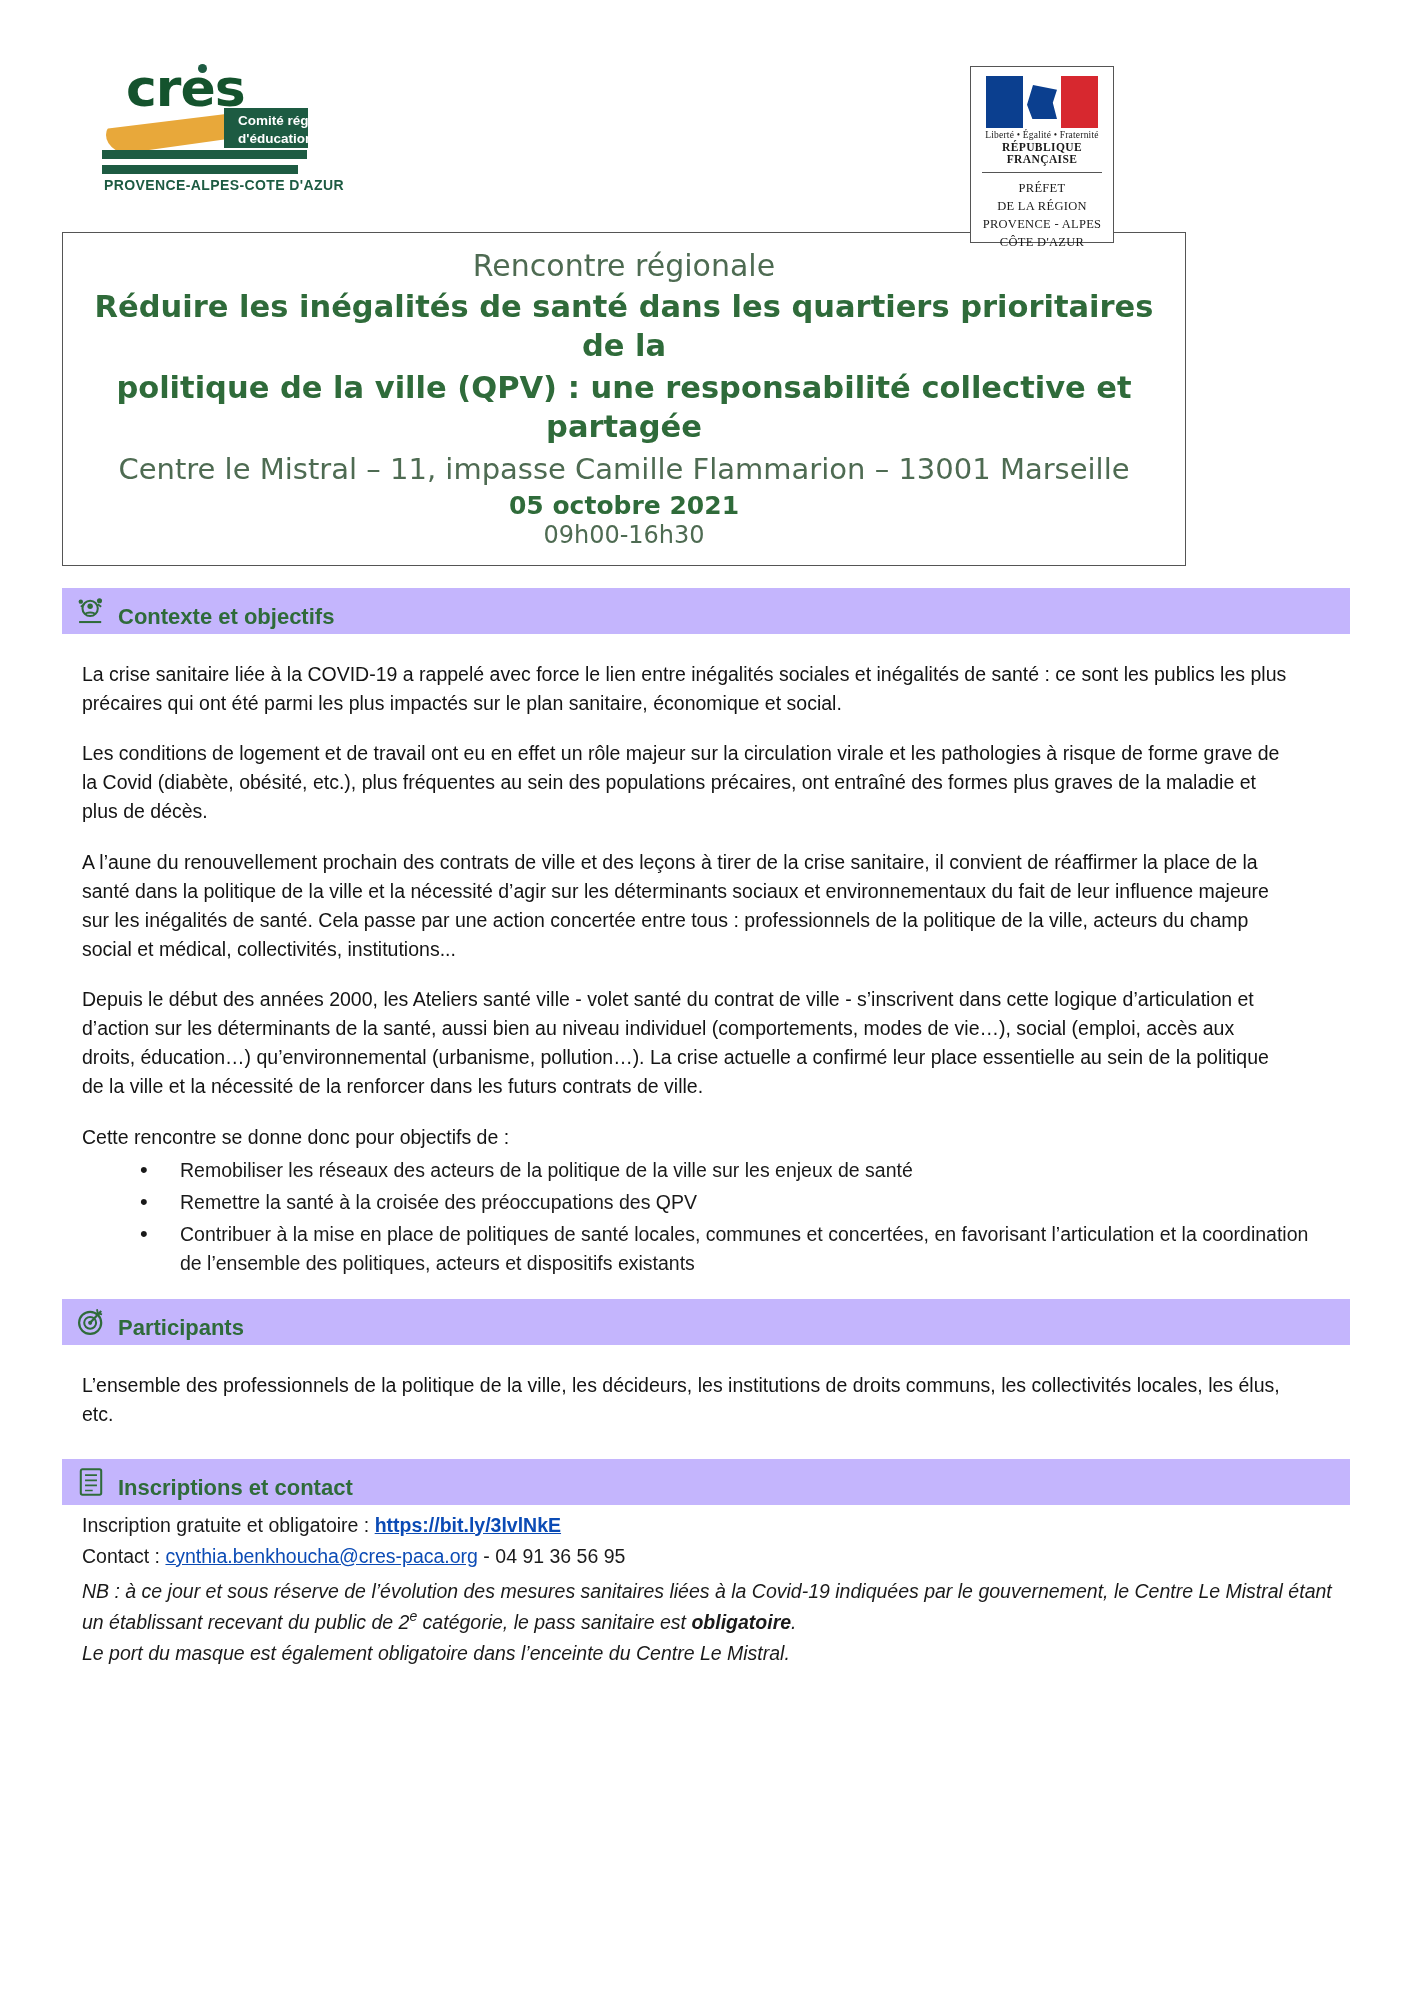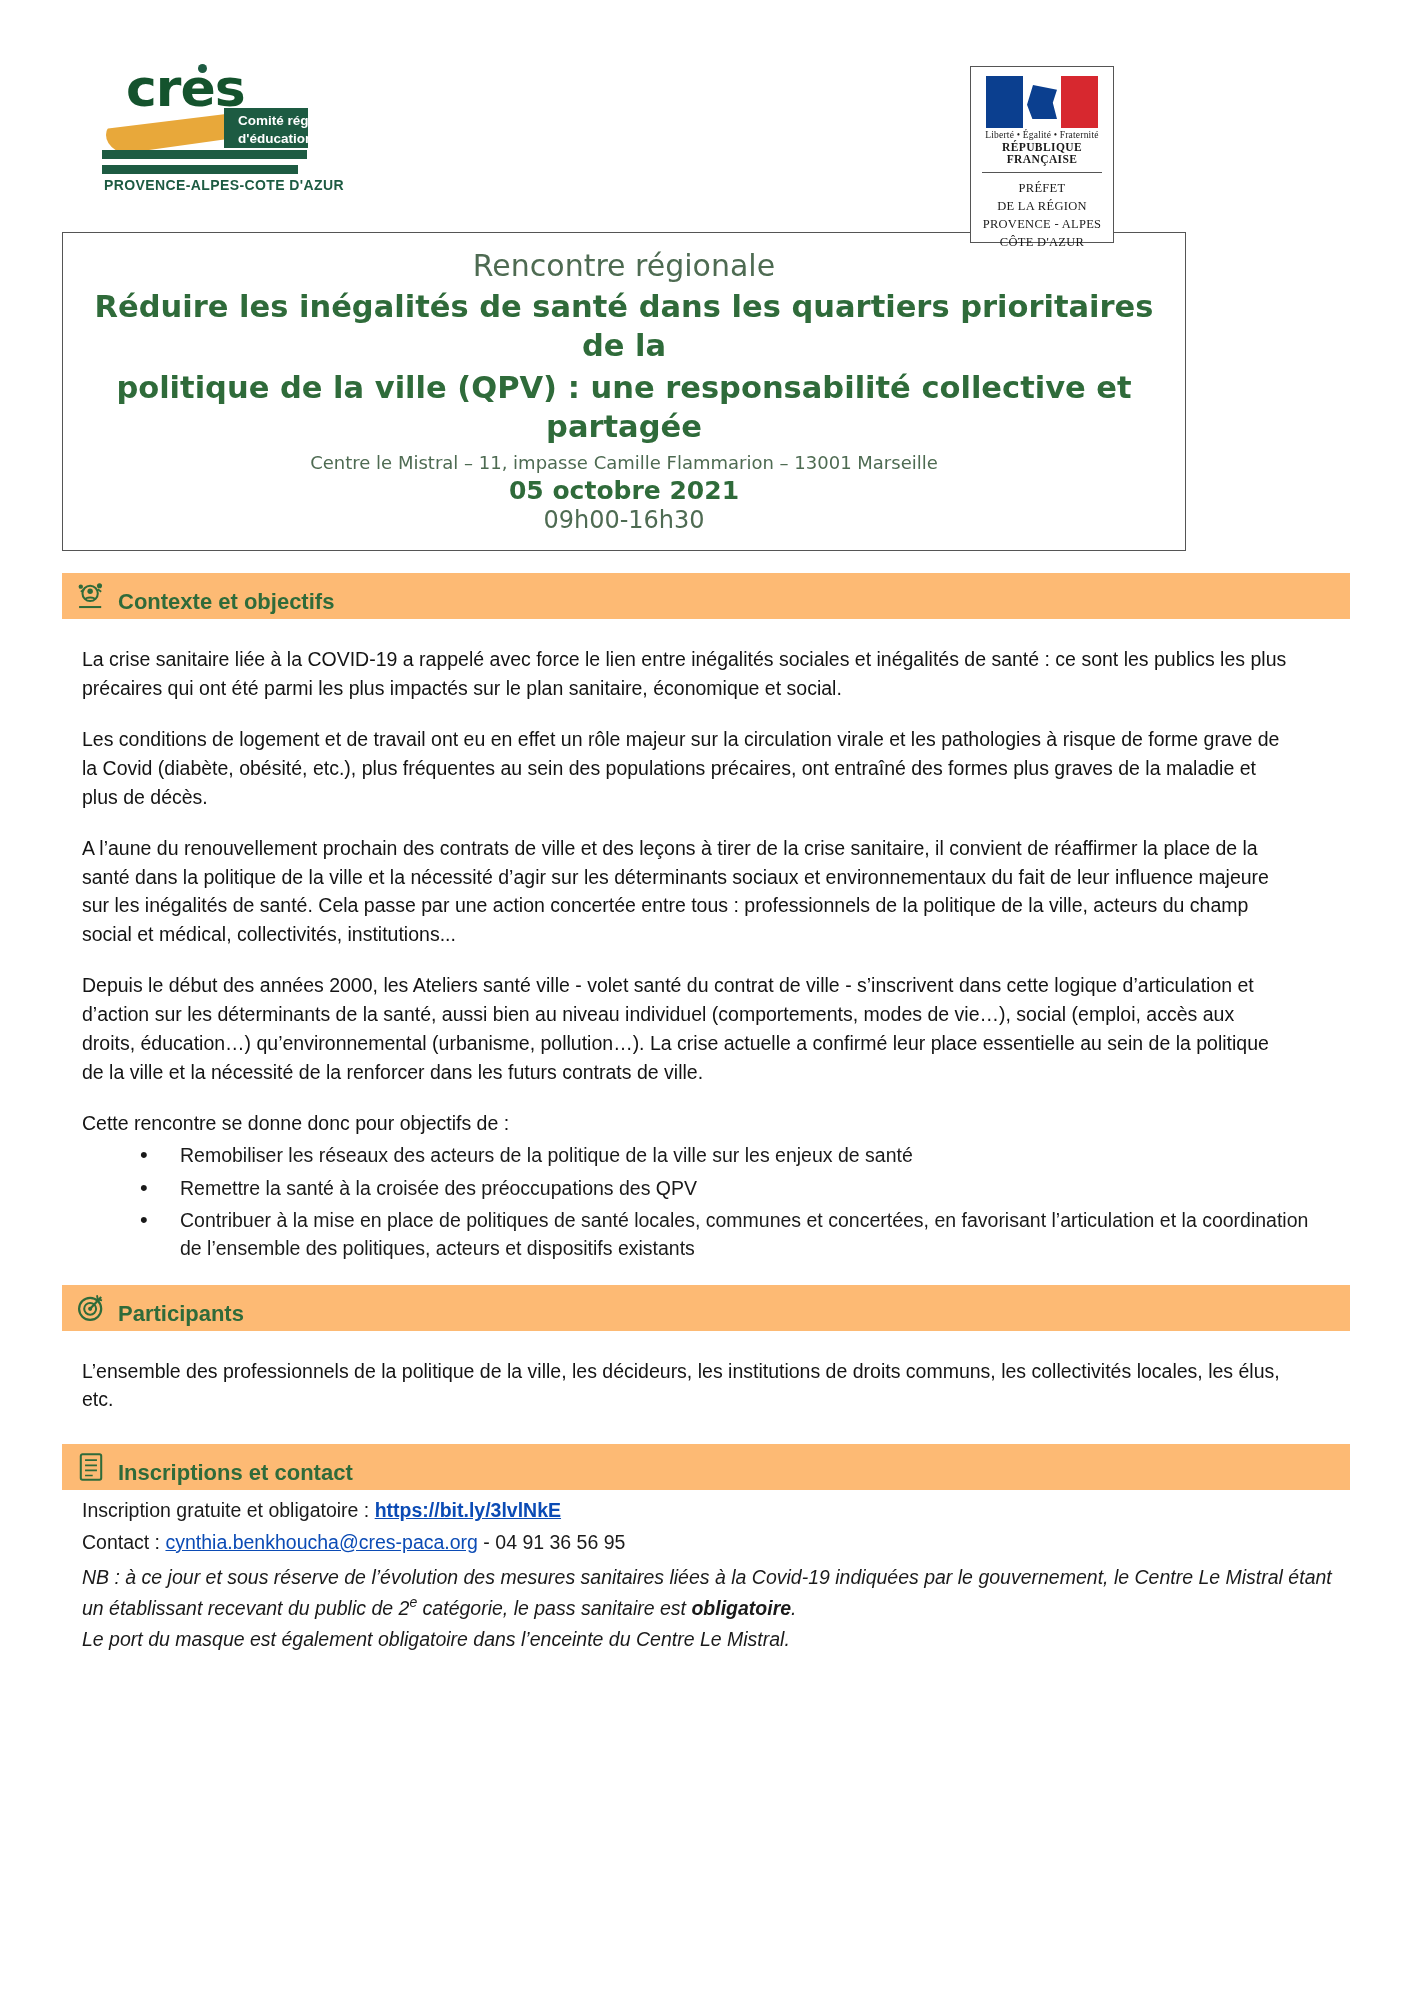--- a/index.html
+++ b/index.html
@@ -227,21 +227,21 @@
   .t-line2 {
     font-family: "DejaVu Sans", sans-serif;
     font-size: 30.5px;
     font-weight: bold;
     color: #2f6b3a;
     line-height: 1.3;
     margin-top: 2px;
   }
   .t-line3 {
     font-family: "DejaVu Sans", sans-serif;
-    font-size: 18px;
+    font-size: 29px;
     color: #4e6b52;
     line-height: 1.3;
     margin-top: 4px;
   }
   .t-line4 {
     font-family: "DejaVu Sans", sans-serif;
     font-size: 25px;
     font-weight: bold;
     color: #2f6b3a;
     margin-top: 2px;
@@ -249,21 +249,21 @@
   .t-line5 {
     font-family: "DejaVu Sans", sans-serif;
     font-size: 24px;
     color: #4e6b52;
     margin-top: 1px;
   }
 
   
   .section-head {
     margin-top: 22px;
-    background: #fdba74;
+    background: #c4b5fd;
     height: 46px;
     width: 1288px;
     margin-left: -8px;
     display: flex;
     align-items: center;
     padding-left: 12px;
     box-sizing: border-box;
   }
   .sec-icon {
     width: 34px;

